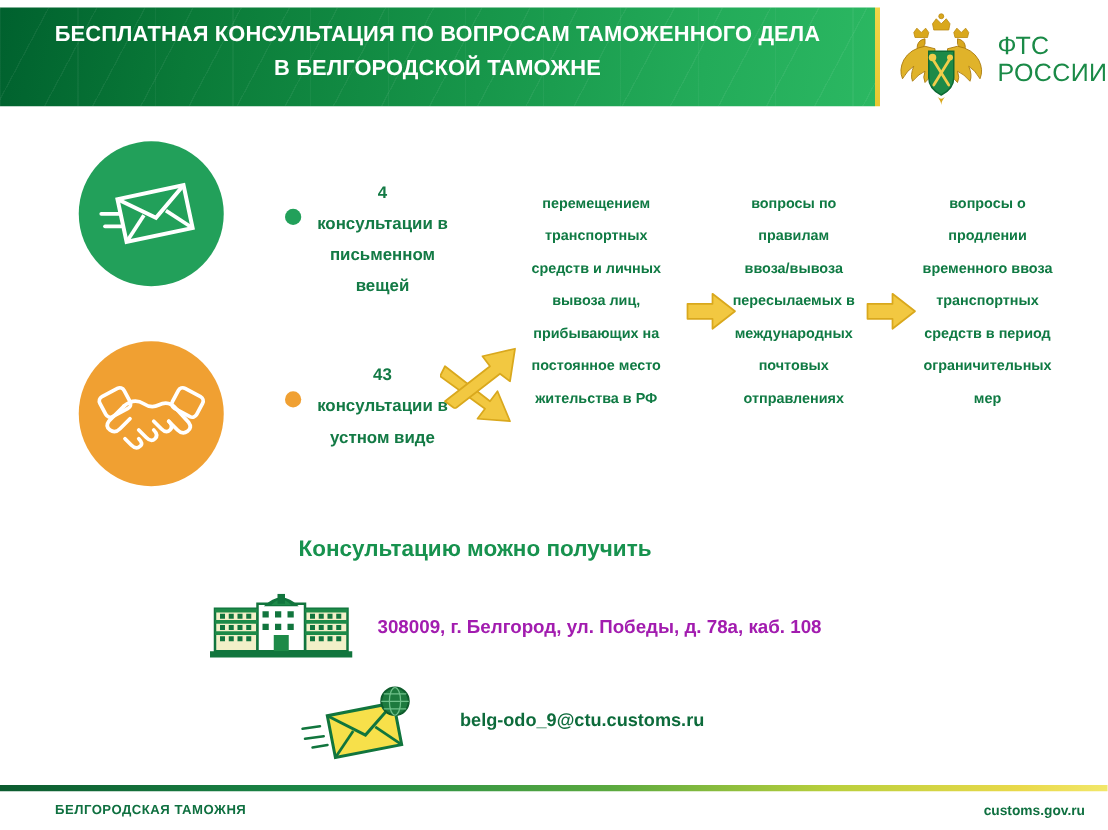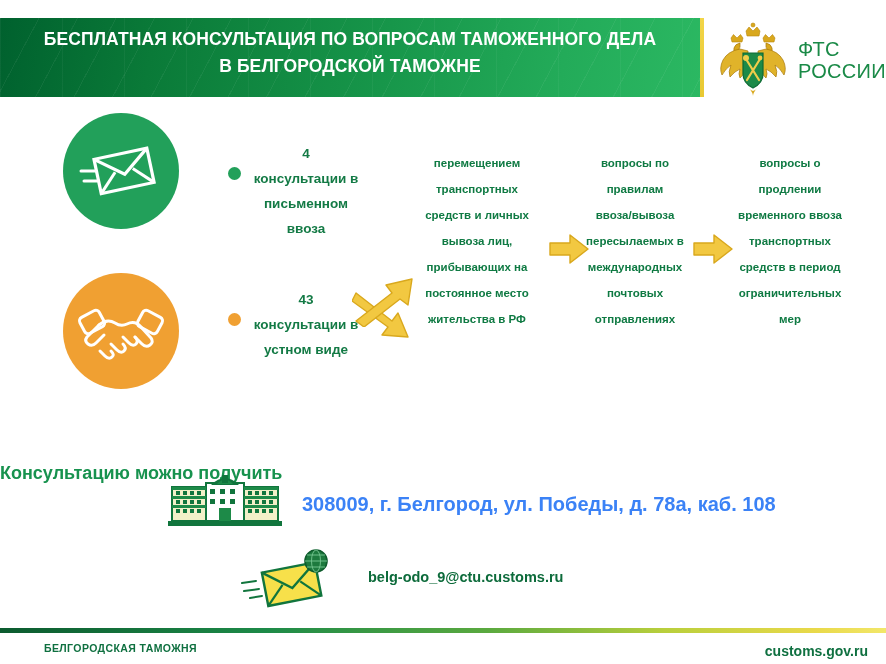--- a/index.html
+++ b/index.html
@@ -11,21 +11,21 @@
     height: 664px;
     background: #ffffff;
     font-family: "Liberation Sans", sans-serif;
     overflow: hidden;
     position: relative;
   }
 
   
   .header {
     position: absolute;
-    left: 0; top: 12px;
+    left: 0; top: 0;
     width: 776px;
     height: 95px;
     background: #ffffff;
   }
   .header-band {
     position: absolute;
     left: 0; top: 6px;
     width: 700px;
     height: 79px;
     background: linear-gradient(100deg, #00612e 0%, #0a7a38 22%, #17964a 55%, #23ab59 80%, #2bb862 100%);
@@ -144,36 +144,35 @@
   .arrow-d1 { left: 352px; top: 192px; }
   .arrow-d2 { left: 352px; top: 172px; }
   .arrow-h1 { left: 548px; top: 137px; }
   .arrow-h2 { left: 692px; top: 137px; }
 
   
   .contact-heading {
     position: absolute;
     left: 0; top: 334px;
     width: 760px;
-    text-align: left;
+    text-align: center;
     color: #17924e;
     font-size: 18px;
     font-weight: bold;
-    margin-top: 34px;
   }
   .building-icon {
     position: absolute;
     left: 168px; top: 380px;
     width: 114px; height: 52px;
   }
   .address-text {
     position: absolute;
     left: 302px; top: 398px;
-    color: #3b82f6;
-    font-size: 20px;
+    color: #a21caf;
+    font-size: 15px;
     font-weight: bold;
     white-space: nowrap;
   }
   .mail-icon {
     position: absolute;
     left: 240px; top: 452px;
     width: 104px; height: 62px;
   }
   .email-text {
     position: absolute;
@@ -204,21 +203,21 @@
     left: 44px; top: 14px;
     color: #0f7040;
     font-size: 10.5px;
     font-weight: bold;
     letter-spacing: 0.4px;
   }
   .footer-right {
     position: absolute;
     right: 18px; top: 15px;
     color: #0f7040;
-    font-size: 14px;
+    font-size: 11px;
     font-weight: bold;
   }
 </style>
 </head>
 <body>
 
 <div class="header">
   <div class="header-band"></div>
   <div class="header-edge"></div>
   <div class="header-title">
@@ -295,21 +294,21 @@
     </svg>
   </div>
 
   <div class="bullet bullet-green"></div>
   <div class="bullet bullet-orange"></div>
 
   <div class="stat stat-1">
     <div>4</div>
     <div>консультации в</div>
     <div>письменном</div>
-    <div>ввоза</div>
+    <div>вещей</div>
   </div>
 
   <div class="stat stat-2">
     <div>43</div>
     <div>консультации в</div>
     <div>устном виде</div>
   </div>
 
   <svg class="arrow-svg arrow-d1" width="70" height="60" viewBox="0 0 70 60">
     <path d="M4 6 L40 34 L46 26 L56 50 L30 48 L36 40 L0 14 Z" fill="#f2c841" stroke="#d9a81d" stroke-width="1.4" stroke-linejoin="round"></path>

